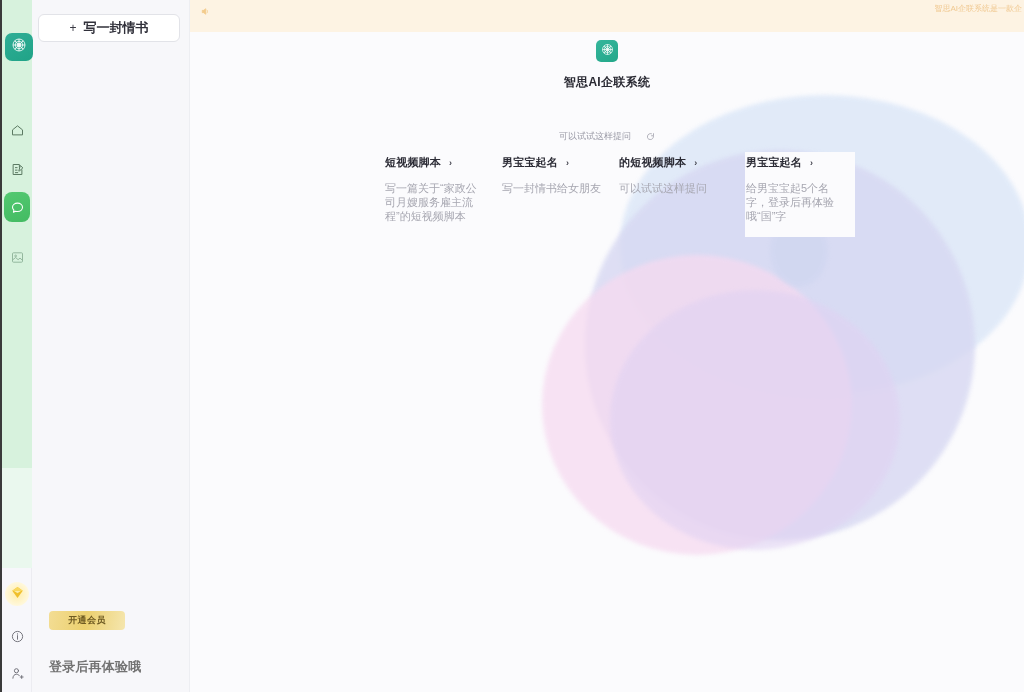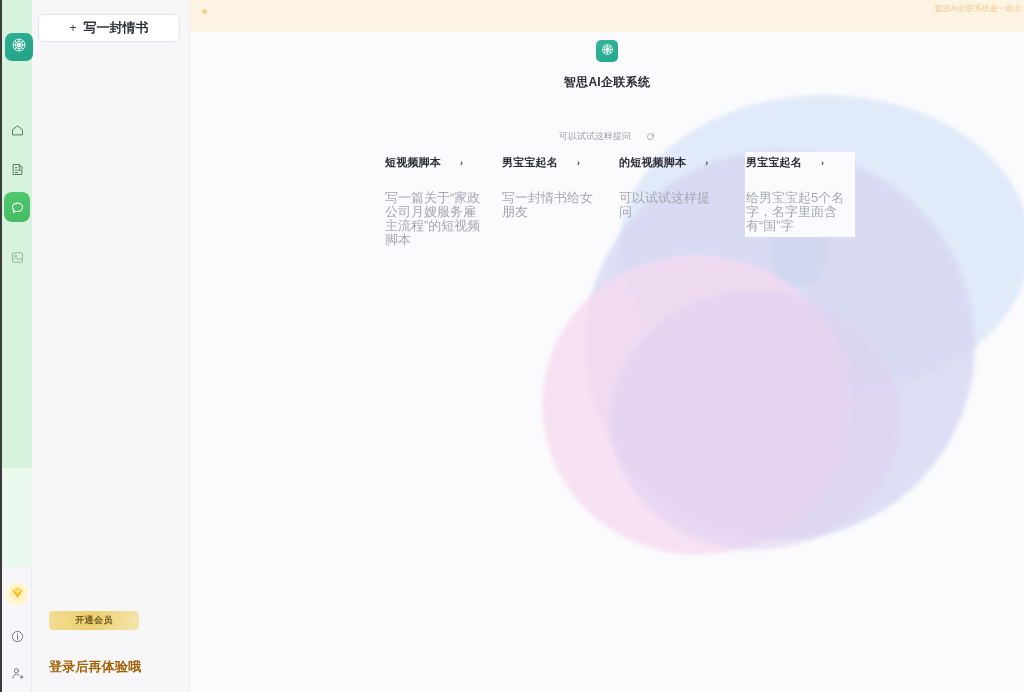--- a/index.html
+++ b/index.html
@@ -72,31 +72,31 @@
     position: absolute; left: 6px; top: 14px; width: 142px; height: 28px;
     background: #ffffff;
     border: 1px solid #e2e3e8;
     border-radius: 6px;
     display: flex; align-items: center; justify-content: center; gap: 7px;
     font-size: 13px; font-weight: bold; color: #30303a;
     cursor: pointer;
   }
   .new-chat .plus { font-size: 12px; font-weight: normal; color: #3a3a44; }
   .vip-btn {
-    position: absolute; left: 17px; top: 611px; width: 90px; height: 19px;
+    position: absolute; left: 17px; top: 611px; width: 76px; height: 19px;
     border-radius: 4px;
     background: linear-gradient(100deg, #f3dd94 0%, #ecd06f 48%, #f5e6ae 100%);
     display: flex; align-items: center; justify-content: center;
     font-size: 9px; font-weight: bold; color: #6e5a22;
     letter-spacing: 0.4px;
     cursor: pointer;
   }
   .login-tip {
     position: absolute; left: 17px; top: 658px;
-    font-size: 13px; font-weight: bold; color: #a16207;
+    font-size: 13px; font-weight: bold; color: #737373;
     letter-spacing: 0.2px;
   }
 
   
   .main {
     position: absolute; left: 190px; top: 0; width: 834px; height: 692px;
     background: #fbfbfd;
     overflow: hidden;
   }
   
@@ -164,30 +164,30 @@
   .refresh-icon { color: #9a9aa6; display:flex; }
 
   
   .cards {
     position: absolute; left: 195px; top: 155px; width: 470px;
     display: flex; gap: 0;
     z-index: 12;
   }
   .card { width: 117px; }
   .card-title {
-    display: flex; align-items: center; gap: 19px;
+    display: flex; align-items: center; gap: 8px;
     font-size: 11px; font-weight: bold; color: #2b2b35;
     letter-spacing: 0.2px;
     cursor: pointer;
     text-align: right;
   }
   .card-title .chev { font-size: 9px; color: #44444e; }
   .card-desc {
-    margin-top: 21px;
-    font-size: 13px; line-height: 14px; color: #a6a6b0;
+    margin-top: 11px;
+    font-size: 11px; line-height: 14px; color: #a6a6b0;
     width: 100px;
   }
   .card-4-panel {
     position: absolute; left: 555px; top: 152px;
     width: 110px; height: 85px;
     background: #fbfbfd;
     z-index: 11;
   }
 
   
@@ -356,21 +356,21 @@
           <span>的短视频脚本</span>
           <span class="chev">›</span>
         </div>
         <div class="card-desc">可以试试这样提问</div>
       </div>
       <div class="card" style="padding-left:10px">
         <div class="card-title">
           <span>男宝宝起名</span>
           <span class="chev">›</span>
         </div>
-        <div class="card-desc">给男宝宝起5个名字，名字里面含有“国”字</div>
+        <div class="card-desc">给男宝宝起5个名字，登录后再体验哦“国”字</div>
       </div>
     </div>
 
     <div class="composer">
       
       
 
       
 
       

